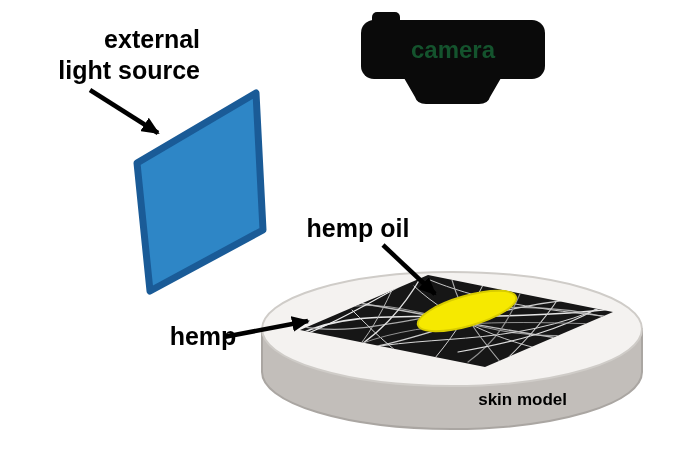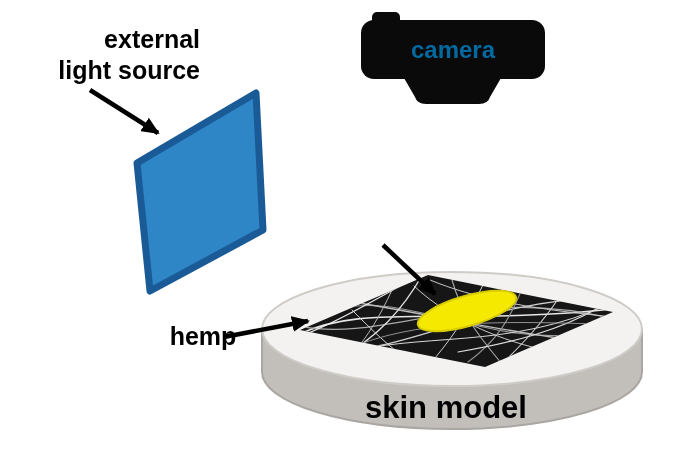--- a/index.html
+++ b/index.html
@@ -19,33 +19,33 @@
     user-select:none;
   }
   .label-light{
     left:18px;top:24px;width:182px;
     text-align:right;font-size:25px;line-height:1.22;
     white-space:pre-line;
   }
   .label-camera{
     left:361px;top:20px;width:184px;height:59px;
     display:flex;align-items:center;justify-content:center;
-    color:#0369a1;font-size:24px;
+    color:#14532d;font-size:24px;
   }
   .label-hemp{
     left:288px;top:214px;width:140px;
     text-align:center;font-size:25px;
   }
   .label-patch{
     left:155px;top:322px;width:96px;
     text-align:center;font-size:25px;
   }
   .label-skin{
-    left:365px;top:390px;width:220px;
-    text-align:left;font-size:31px;
+    left:347px;top:390px;width:220px;
+    text-align:right;font-size:17px;
   }
 </style>
 </head>
 <body>
 
 <div id="stage">
 
   <svg id="shapes" width="680" height="455" viewBox="0 0 680 455">
     <defs>
       <marker id="ah" markerWidth="20" markerHeight="16" refX="16" refY="8" orient="auto" markerUnits="userSpaceOnUse">
@@ -100,18 +100,19 @@
       <line x1="383" y1="245" x2="435" y2="294" marker-end="url(#ah)"></line>
       <line x1="224" y1="337" x2="308" y2="321" marker-end="url(#ah)"></line>
     </g>
   </svg>
 
   <div class="label label-light">external
 light source</div>
 
   <div class="label label-camera">camera</div>
 
+  <div class="label label-hemp">hemp oil</div>
 
   <div class="label label-patch">hemp</div>
 
   <div class="label label-skin">skin model</div>
 
 </div>
 
 </body></html>

